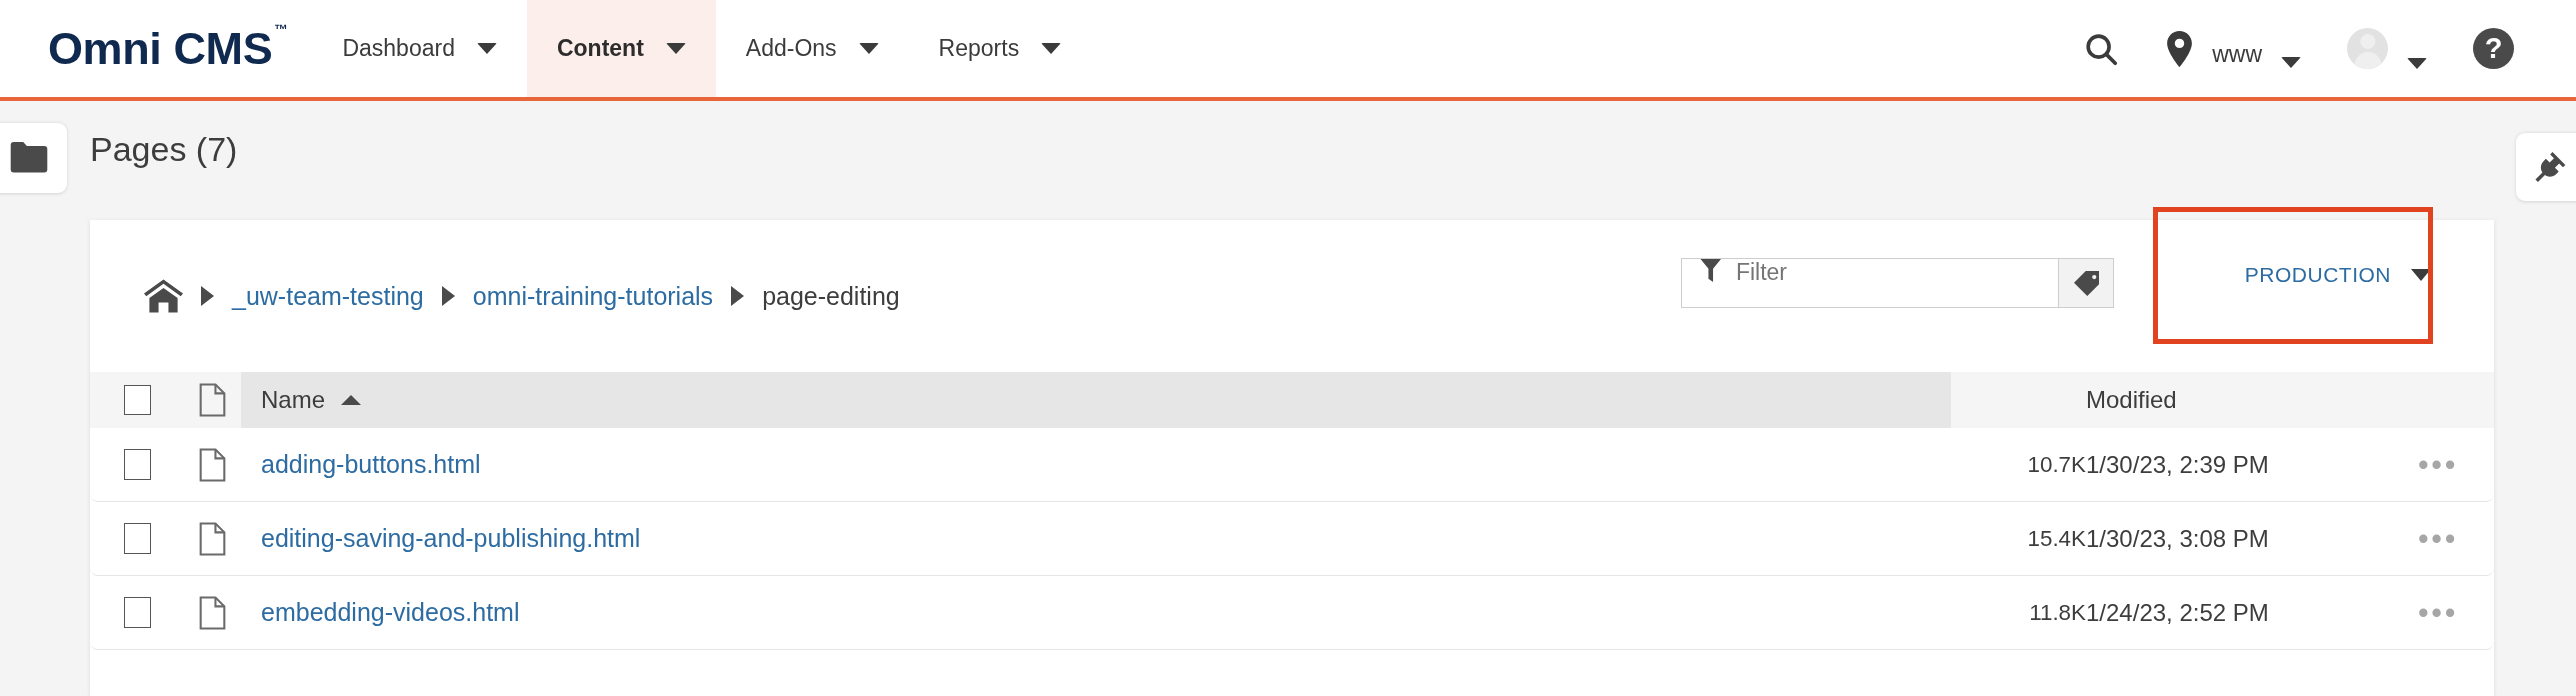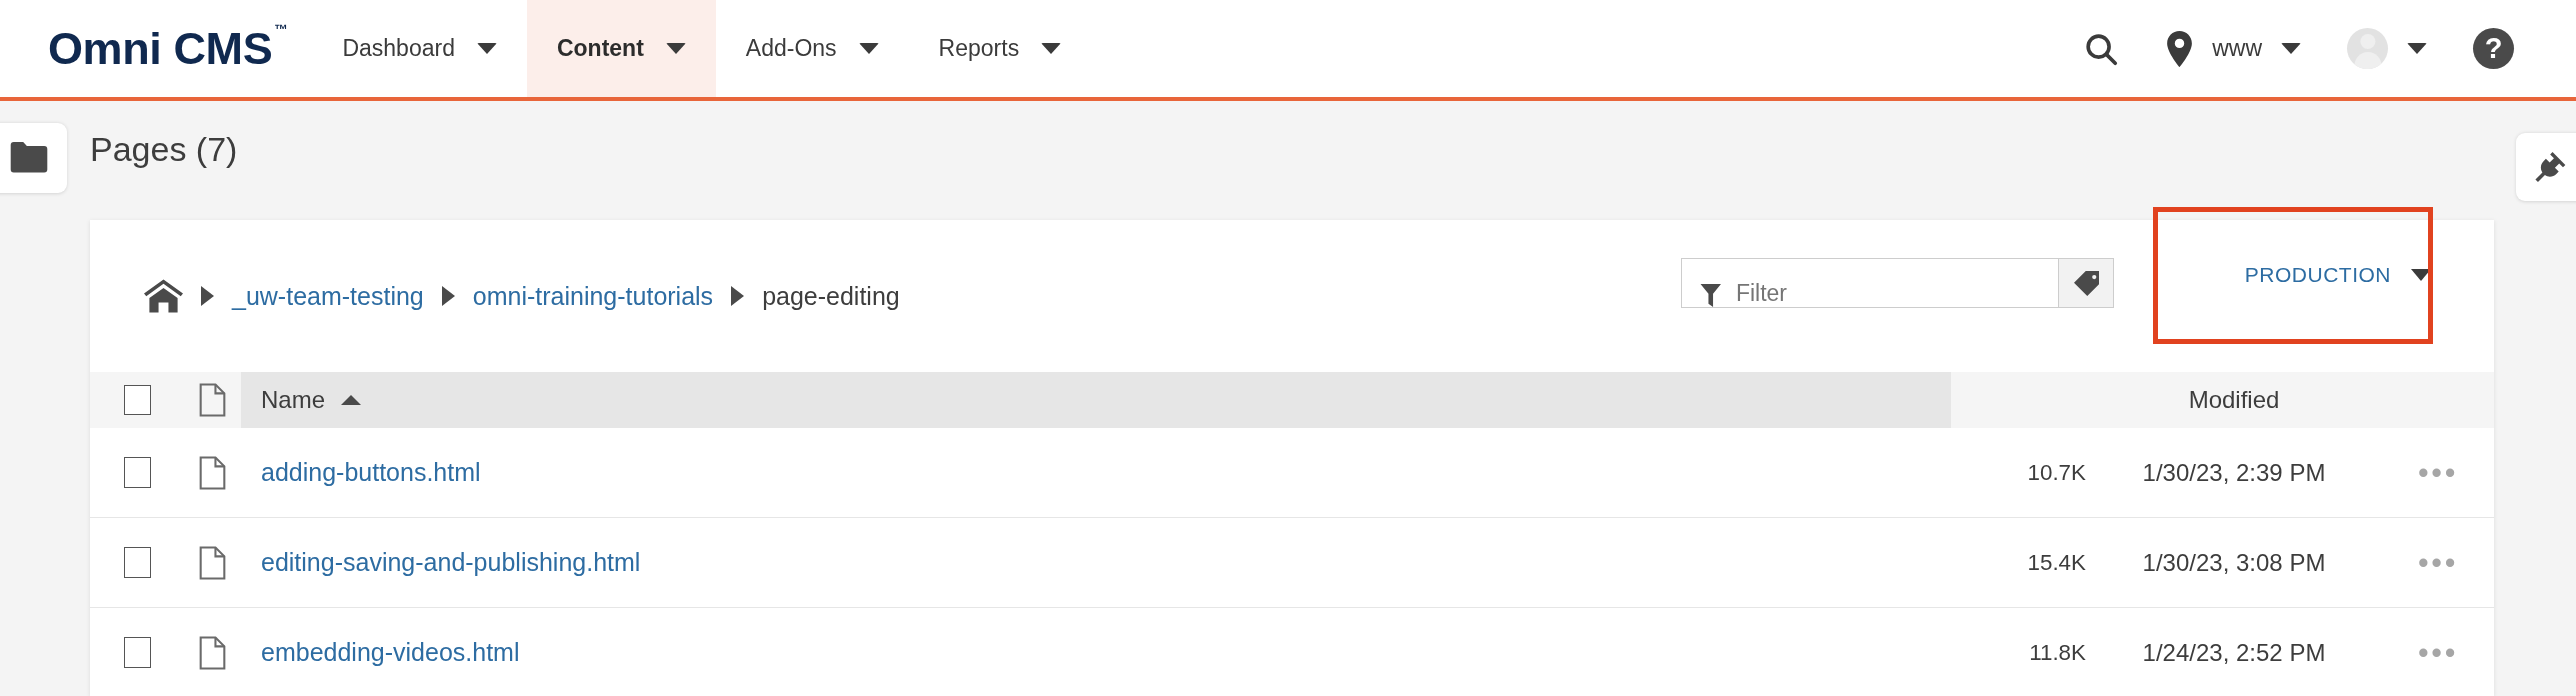--- a/index.html
+++ b/index.html
@@ -76,21 +76,21 @@
   }
   .nav-right {
     margin-left: auto;
     display: flex;
     align-items: center;
     gap: 0;
     padding-right: 39px;
   }
   .nav-right > .nr-item {
     display: flex;
-    align-items: center;
+    align-items: flex-end;
     gap: 19px;
     padding: 0 23px;
     cursor: pointer;
   }
   .site-label { font-size: 23px; color: #3b3b3b; }
   .avatar {
     width: 41px; height: 41px;
     border-radius: 50%;
     background: #e2e2e2;
     position: relative;
@@ -218,21 +218,21 @@
     right: 380px; top: 38px;
     display: flex;
     height: 50px;
   }
   .filter-box {
     width: 377px;
     border: 0.9px solid #cdcdcd;
     border-right: none;
     background: #fff;
     display: flex;
-    align-items: flex-end;
+    align-items: flex-start;
     gap: 14.4px;
     padding-left: 18px;
   }
   .filter-input {
     border: none;
     outline: none;
     font-size: 23px;
     color: #7b7b7b;
     font-family: "Liberation Sans", sans-serif;
     background: transparent;
@@ -279,29 +279,30 @@
   .thead {
     display: flex;
     align-items: center;
     height: 56px;
     background: #f5f5f5;
   }
   .thead .namecell { background: #e6e6e6; align-self: stretch; display: flex; align-items: center; }
   .row {
     display: flex;
     align-items: center;
-    height: 90px;
+    height: 74px;
     border-bottom: 0.9px solid #e6e6e6;
     background: #fff;
+    border-radius: 8px;
   }
   .c-check { width: 94px; display: flex; justify-content: center; align-items: center; }
   .c-ficon { width: 57px; display: flex; justify-content: center; align-items: center; }
   .c-name  { flex: 1; padding-left: 20px; display: flex; align-items: center; gap: 16px; }
   .c-size  { width: 135px; text-align: right; font-size: 22.4px; color: #3d3d3d; }
-  .c-mod   { width: 296px; text-align: center; font-size: 24px; color: #3d3d3d; }
+  .c-mod   { width: 296px; text-align: left; font-size: 24px; color: #3d3d3d; }
   .c-act   { width: 112px; display: flex; justify-content: center; align-items: center; }
   .checkbox {
     width: 27px; height: 30.5px;
     border: 1.8px solid #555;
     background: #fff;
     cursor: pointer;
   }
   .col-label { font-size: 24px; color: #3d3d3d; }
   .sort-caret {
     width: 0; height: 0;

